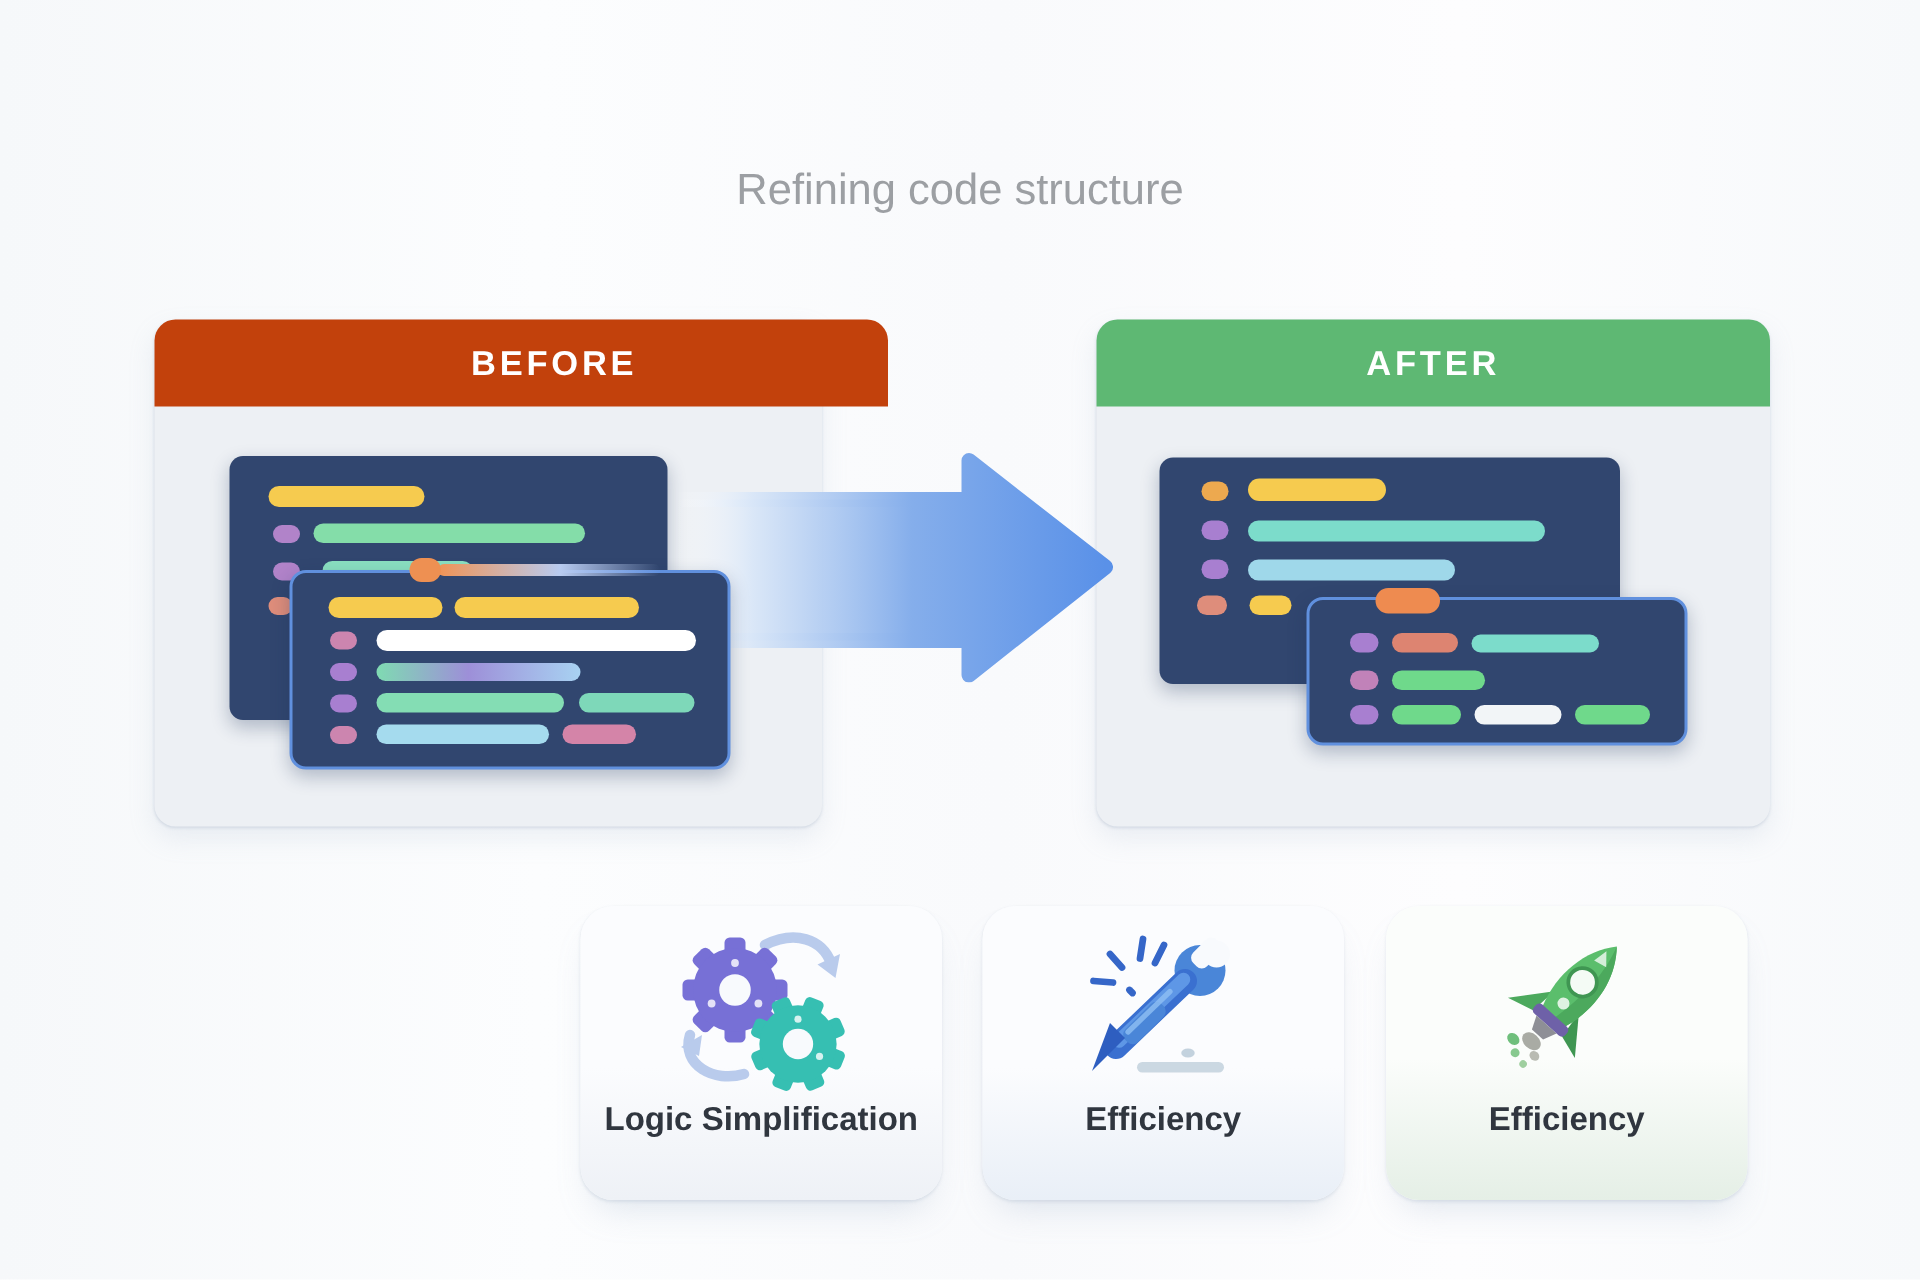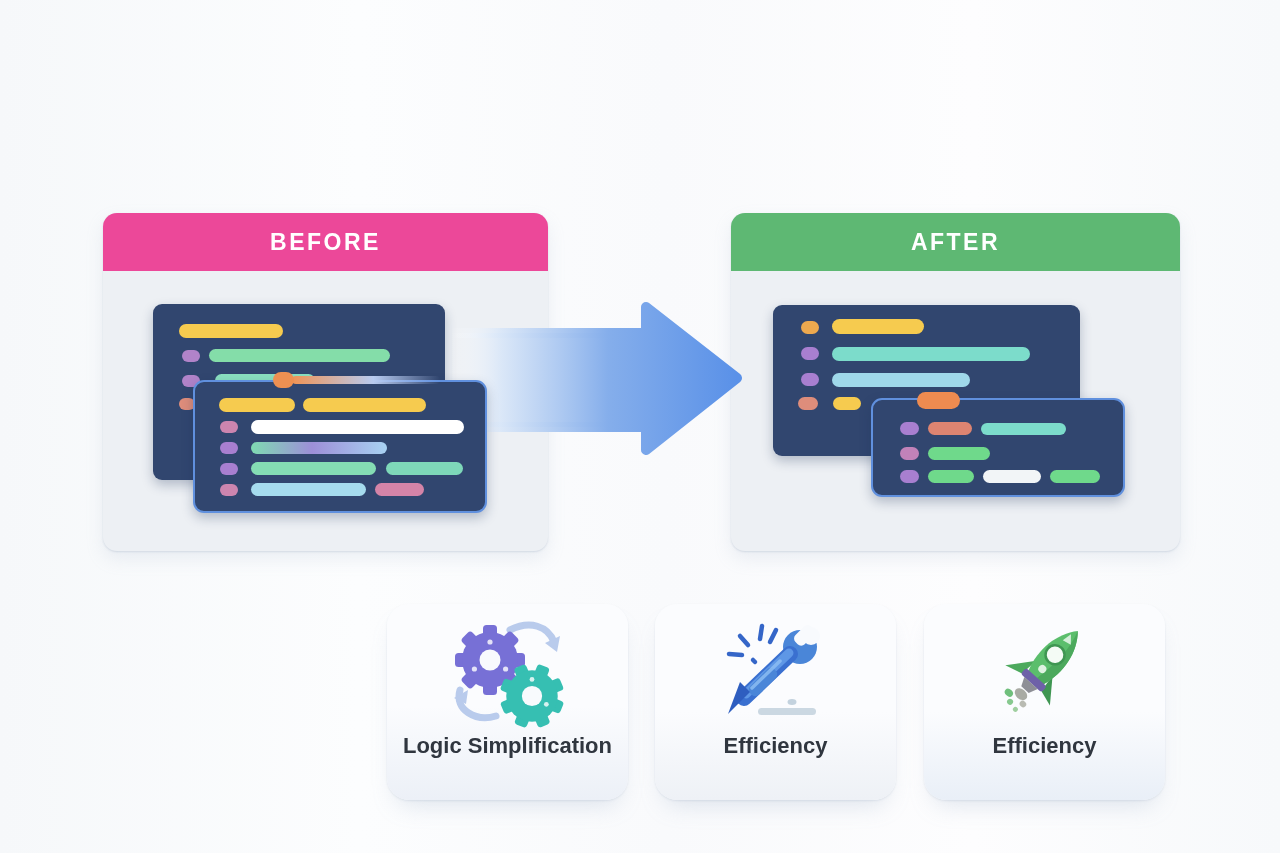--- a/index.html
+++ b/index.html
@@ -60,23 +60,24 @@
   .card .card-label{
     text-align:center;font-size:22px;font-weight:700;color:#30363F;line-height:1.25;
     padding:0 14px;
   }
 </style>
 </head>
 <body>
 
 <div class="stage">
 
+  <div class="subtitle">Refining code structure</div>
 
   <section class="panel before">
-    <header style="background: #ec4899;">BEFORE</header>
+    <header style="background: #c2410c; padding-left: 44px;">BEFORE</header>
   <div class="code-window" style="left: 50px; top: 91px; width: 292px; height: 176px;">
         <div class="cbar" style="left: 26px; top: 20px; width: 104px; height: 14px; border-radius: 7px; background: rgb(246, 203, 79);"></div>
         <div class="cbar" style="left: 29px; top: 46px; width: 18px; height: 12px; border-radius: 6px; background: rgb(177, 131, 201);"></div>
         <div class="cbar" style="left: 56px; top: 45px; width: 181px; height: 13px; border-radius: 6.5px; background: rgb(132, 221, 169);"></div>
         <div class="cbar" style="left: 29px; top: 71px; width: 18px; height: 12px; border-radius: 6px; background: rgb(177, 131, 201);"></div>
         <div class="cbar" style="left: 62px; top: 70px; width: 100px; height: 13px; border-radius: 6.5px; background: rgb(138, 223, 192);"></div>
         <div class="cbar" style="left: 26px; top: 94px; width: 16px; height: 12px; border-radius: 6px; background: rgb(222, 141, 123);"></div>
       </div>
       <div class="code-window bordered" style="left: 90px; top: 167px; width: 294px; height: 133px;">
         <div class="cbar" style="left: 97px; top: -6px; width: 148px; height: 8px; border-radius: 4px; background: linear-gradient(90deg, rgb(240, 147, 85), rgb(184, 203, 240) 55%, rgba(184, 203, 240, 0));"></div>

